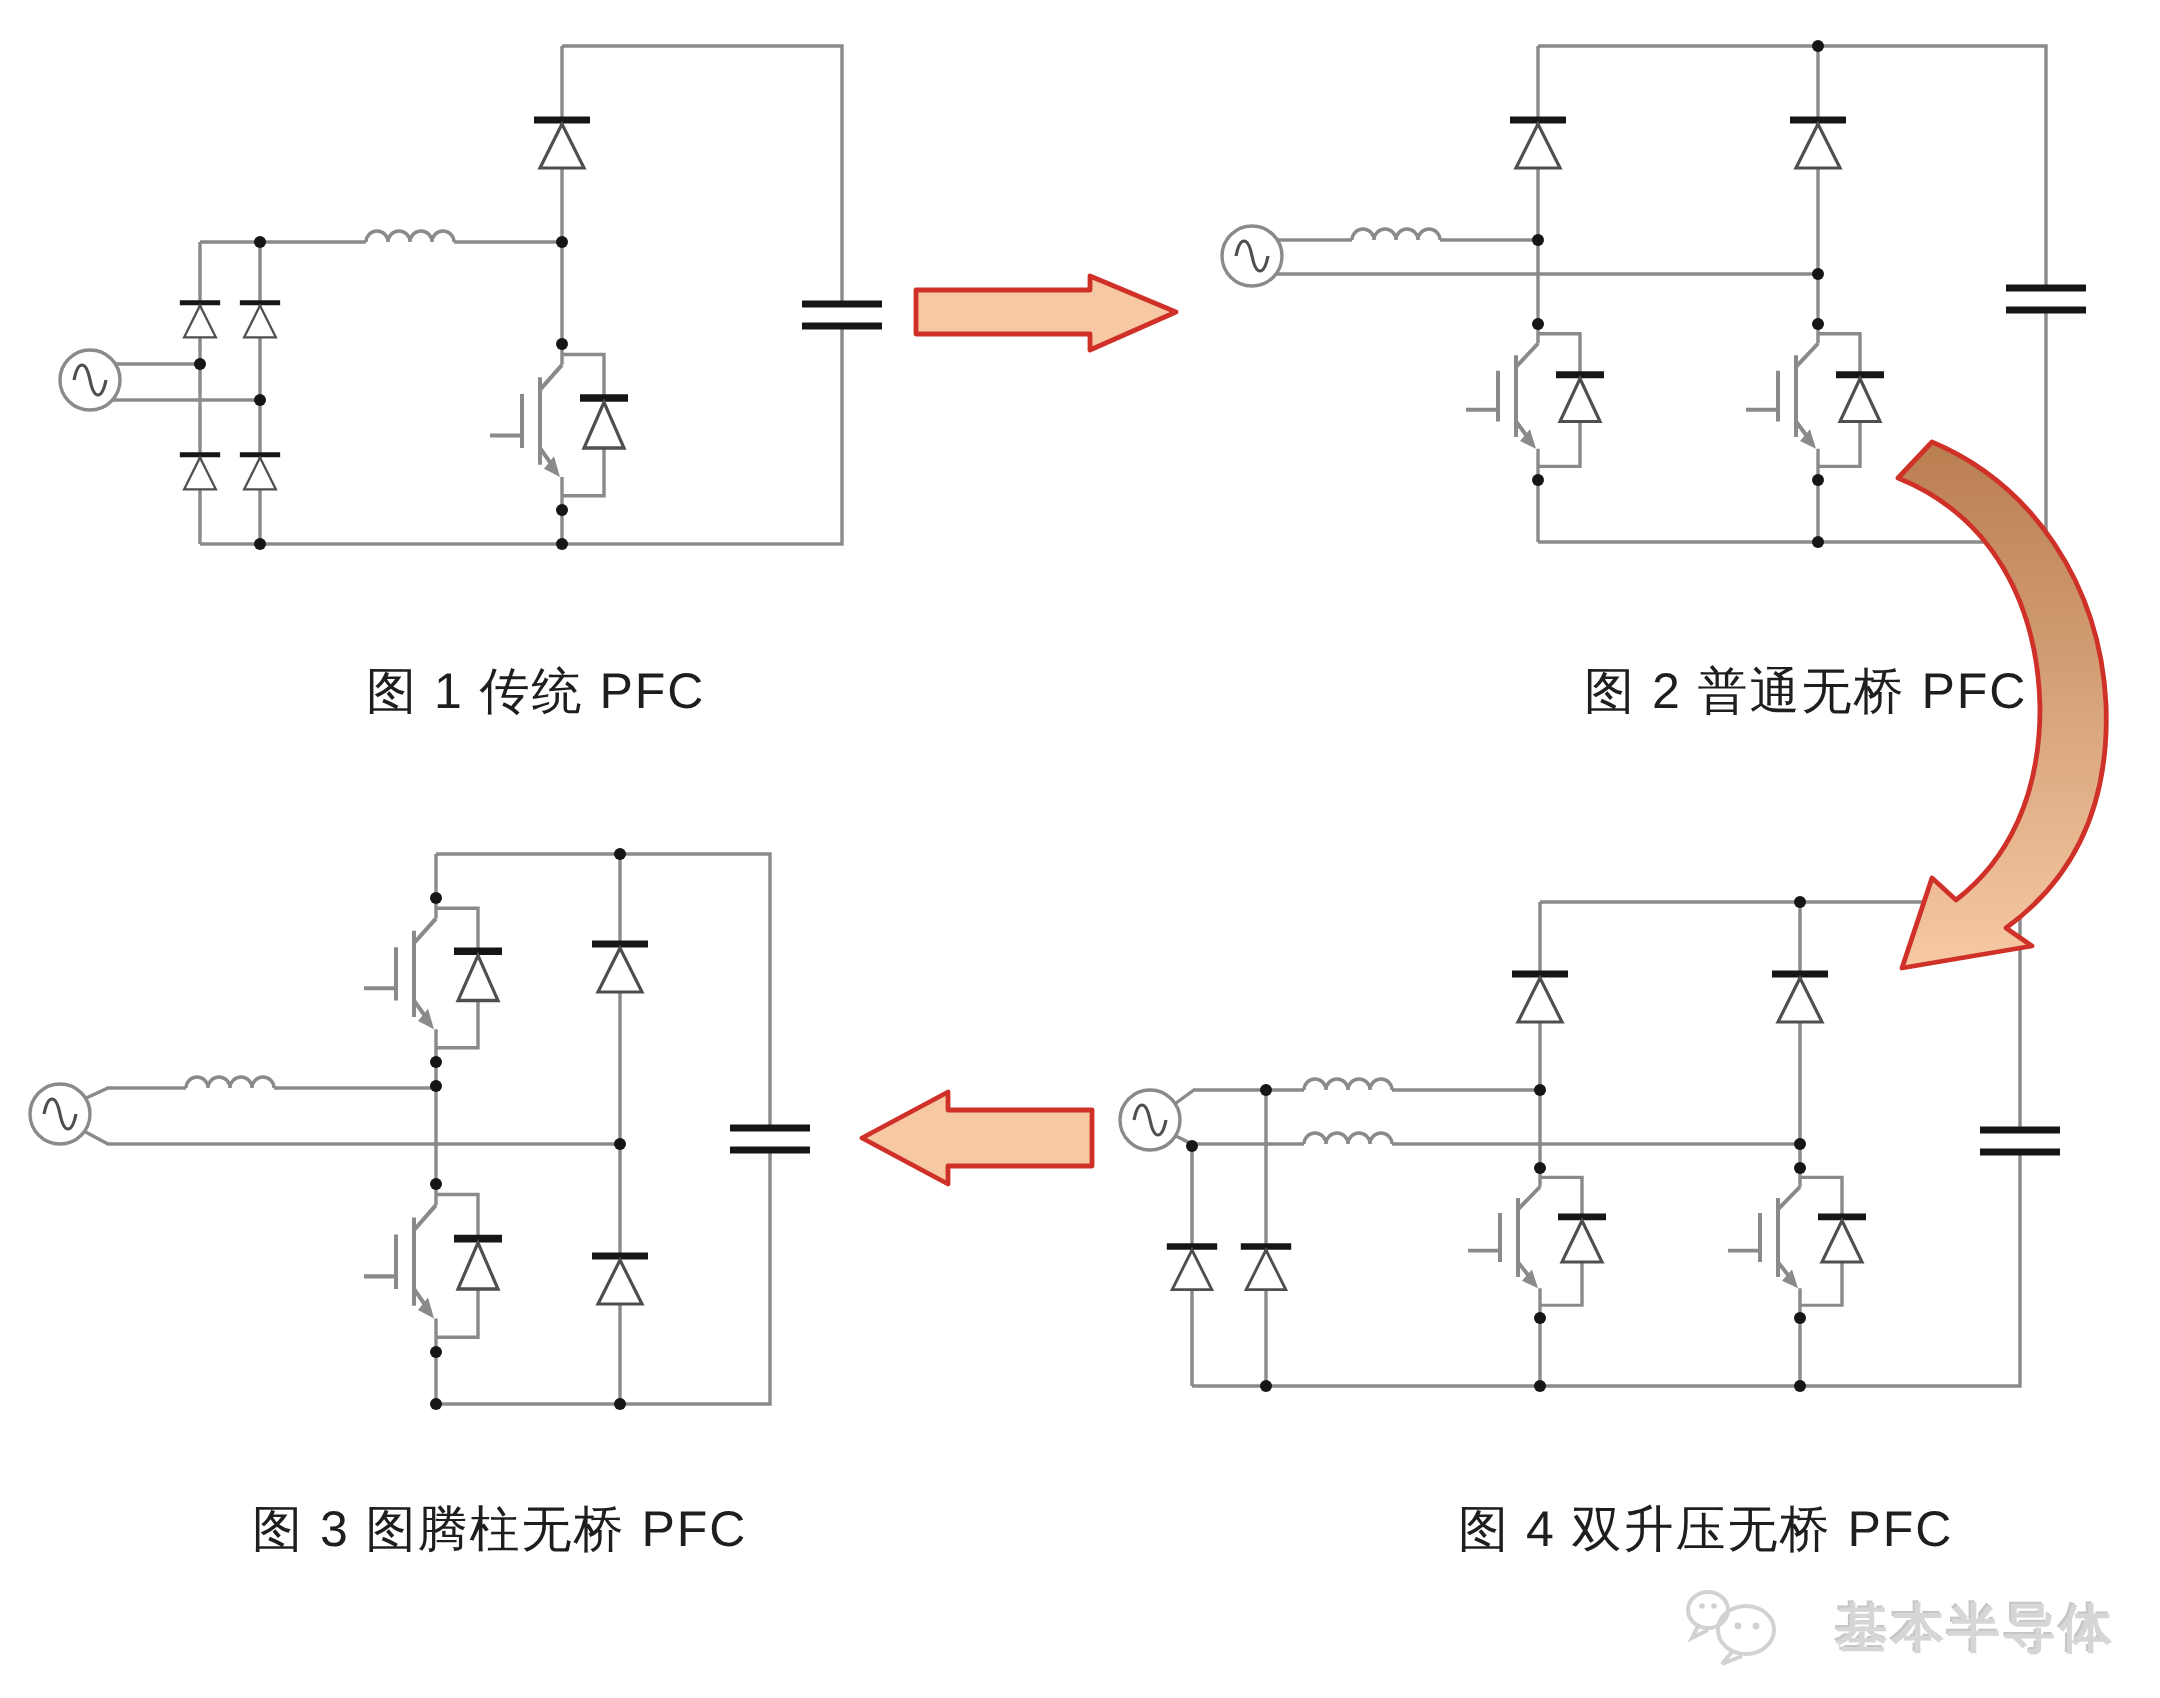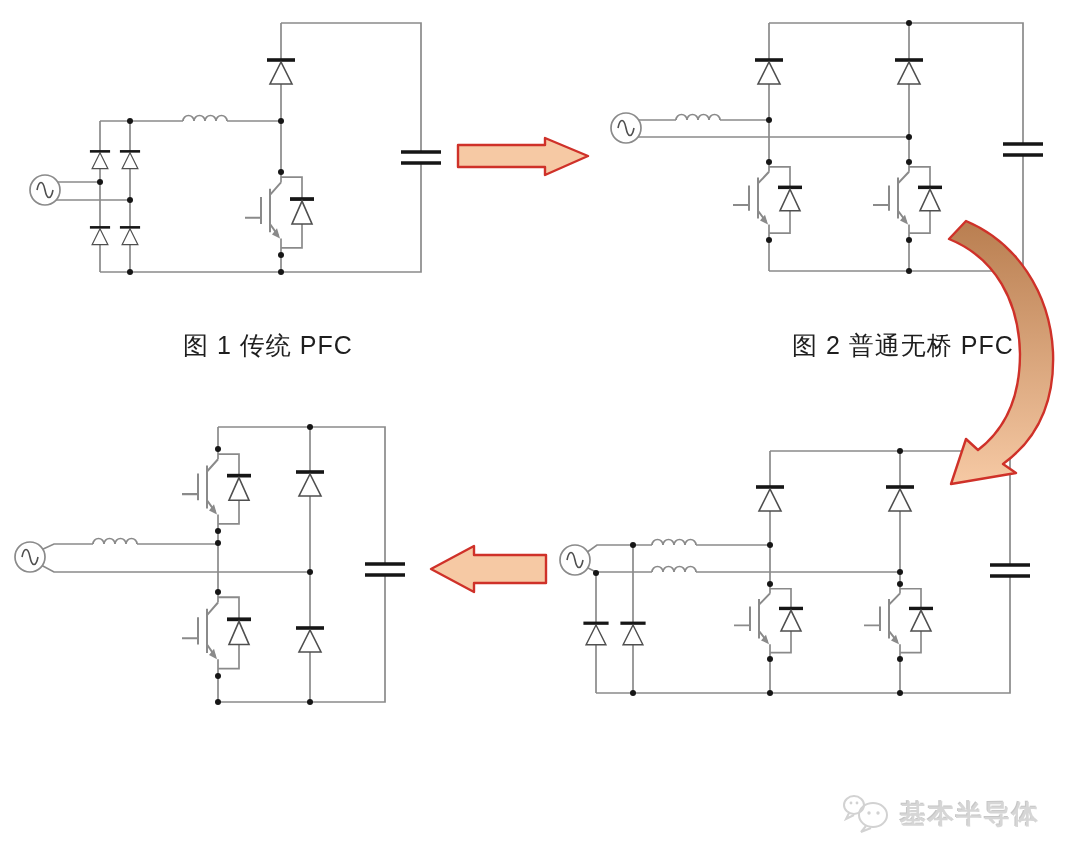--- a/index.html
+++ b/index.html
@@ -14,21 +14,21 @@
   .ig{fill:none;stroke:var(--igbt,#8a8a8a);stroke-width:2px;}
   .igfill{fill:var(--igbt,#8a8a8a);}
   .acc{fill:#ffffff;stroke:var(--wire,#8a8a8a);stroke-width:1.7px;}
   .arrowline{fill:var(--arrow-fill,#f8cba5);stroke:var(--arrow-stroke,#d3312a);stroke-width:2.4px;stroke-linejoin:round;}
   .curved{fill:url(#gradCurve);stroke:var(--arrow-stroke,#d3312a);stroke-width:2.4px;stroke-linejoin:round;}
   .caption{position:absolute;font-size:25px;color:var(--text,#1e1e1e);letter-spacing:1px;white-space:nowrap;}
   #cap1{left:183px;top:317px;}
   #cap2{left:792px;top:317px;}
   #cap3{left:126px;top:736px;}
   #cap4{left:729px;top:736px;}
-  .wm{position:absolute;left:842px;top:780px;display:flex;align-items:center;gap:6px;}
+  .wm{position:absolute;left:842px;top:780px;display:flex;align-items:center;gap:24px;}
   .wm-text{font-size:26px;font-weight:bold;letter-spacing:2px;color:var(--watermark,#d6d6d6);
            text-shadow:1px 1px 0 #ffffff,-1px -1px 0 #c6c6c6;white-space:nowrap;}
   .wm-stroke{fill:none;stroke:#d2d2d2;stroke-width:2px;}
   .wm-fill{fill:#d2d2d2;}
 </style>
 </head>
 <body>
 
 <div id="canvas">
 
@@ -175,20 +175,22 @@
     <polygon class="arrowline" points="431,557 474,534 474,543 546,543 546,571 474,571 474,580"></polygon>
     <path class="curved" d="M966,209 C1016,230 1050,280 1053,340
              C1055,392 1036,428 1003,452
              L1016,461 L951,472 L966,427 L978,438
              C1004,418 1020,386 1020,342
              C1019,290 996,246 949,227 Z"></path>
   </svg>
 
   <div class="caption" id="cap1">图 1 传统 PFC</div>
   <div class="caption" id="cap2">图 2 普通无桥 PFC</div>
+  <div class="caption" id="cap3">图 3 图腾柱无桥 PFC</div>
+  <div class="caption" id="cap4">图 4 双升压无桥 PFC</div>
 
   <div class="wm">
     <svg width="52" height="44" viewBox="0 0 52 44">
       <ellipse class="wm-stroke" cx="12" cy="13" rx="10" ry="9"></ellipse>
       <path class="wm-stroke" d="M7,21 L4,27 L12,23"></path>
       <circle class="wm-fill" cx="9" cy="11" r="1.4"></circle>
       <circle class="wm-fill" cx="15" cy="11" r="1.4"></circle>
       <ellipse class="wm-stroke" cx="31" cy="23" rx="14" ry="12"></ellipse>
       <path class="wm-stroke" d="M24,34 L19,40 L29,36"></path>
       <circle class="wm-fill" cx="27" cy="21" r="1.7"></circle>

